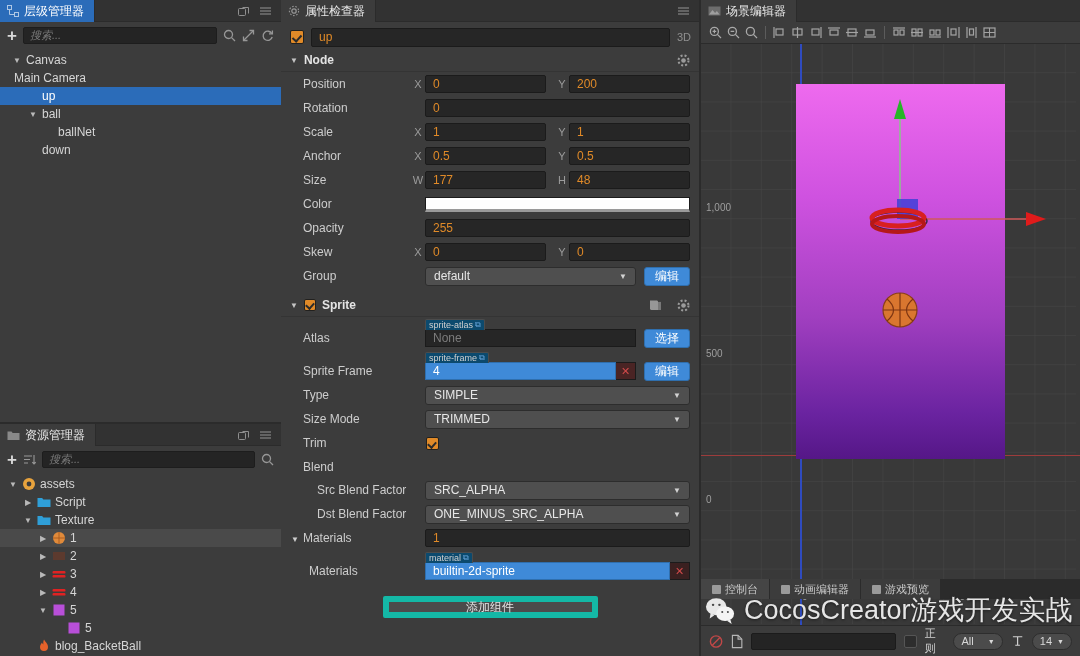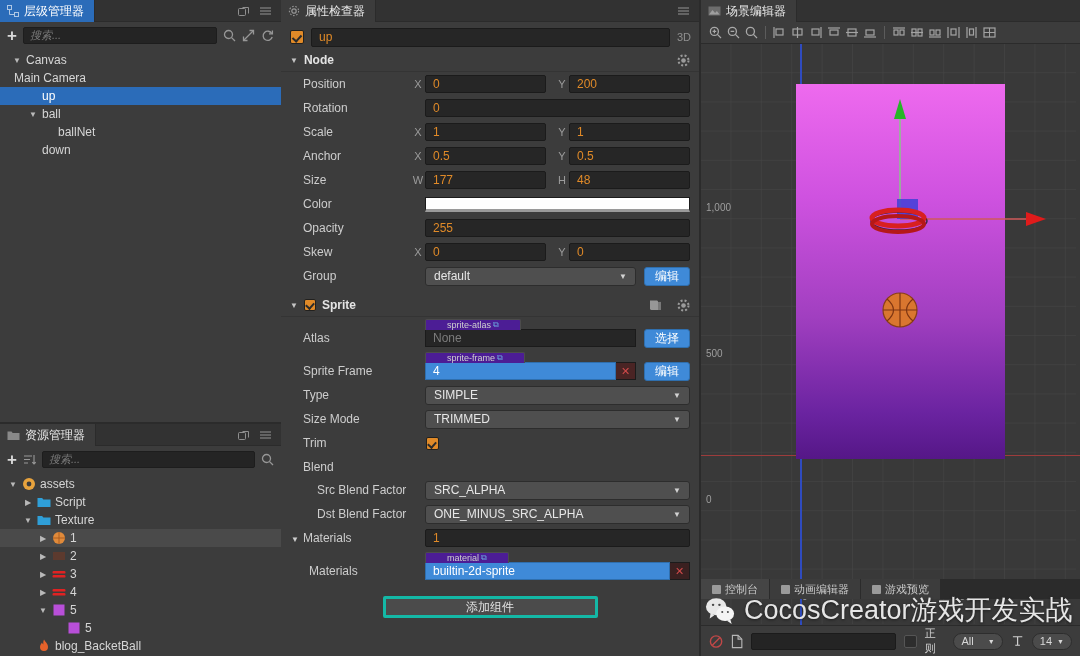--- a/index.html
+++ b/index.html
@@ -107,23 +107,23 @@
     display: flex; align-items: center; padding: 0 8px; color: #e6e6e6; font-size: 12px; flex: 1;
   }
   .dd .tri { margin-left: auto; font-size: 8px; color: #d2d2d2; }
   .btn-blue {
     height: 19px; background: #3f8ad8; border: 1px solid #2f6fae; border-radius: 3px;
     color: #ffffff; font-size: 12px; display: flex; align-items: center;
     justify-content: center; padding: 0 10px; margin-left: 8px; flex: 0 0 auto;
   }
   .asset-wrap { flex: 1; position: relative; display: flex; align-items: center; }
   .asset-tag {
-    position: absolute; top: -10px; left: 0; height: 11px; background: #4c1d95;
+    position: absolute; top: -10px; left: 0; height: 11px; background: #0c4a6e;
     border: 1px solid #4c4c4c; border-bottom: none; border-radius: 2px 2px 0 0;
-    font-size: 9px; color: #cfcfcf; padding: 0 21px; display: flex; align-items: center; gap: 2px;
+    font-size: 9px; color: #cfcfcf; padding: 0 3px; display: flex; align-items: center; gap: 2px;
     z-index: 3;
   }
   .asset-tag .ext { color: #6aa8e0; font-size: 8px; }
   .asset-fld {
     flex: 1; height: 18px; background: #262626; border: 1px solid #1b1b1b;
     display: flex; align-items: center; padding: 0 7px; color: #7c7c7c; font-size: 12px;
   }
   .asset-fld.filled { background: #3f8ad8; color: #ffffff; border-color: #2f6fae; }
   .xbtn {
     width: 20px; flex: 0 0 20px; height: 18px; background: #4a2424; border: 1px solid #1b1b1b;
@@ -132,21 +132,21 @@
   .trim-chk {
     width: 13px; height: 13px; background: #e08a28; border-radius: 2px; position: relative; border: 1px solid #22211f; margin-left: 1px;
   }
   .trim-chk::after {
     content: ""; position: absolute; left: 2px; top: 2px; width: 4px; height: 6px;
     border: solid #2b2b2b; border-width: 0 2px 2px 0; transform: rotate(42deg);
   }
   .blend-hdr { height: 23px; display: flex; align-items: center; padding-left: 22px; color: #cdcdcd; font-size: 12px; }
   .addcomp-wrap { padding: 13px 0 0 0; display: flex; justify-content: center; }
   .addcomp {
-    width: 215px; height: 22px; background: #4b4b4b; border: 3px solid #14b8a6; border-radius: 2px;
+    width: 215px; height: 22px; background: #4b4b4b; border: 6px solid #14b8a6; border-radius: 2px;
     display: flex; align-items: center; justify-content: center; color: #e2e2e2; font-size: 12px;
   }
 
   
   .scene-panel { flex: 1; display: flex; flex-direction: column; background: #3c3c3c; min-width: 0; }
   .scene-toolbar {
     height: 22px; flex: 0 0 22px; background: #3c3c3c; display: flex; align-items: center;
     gap: 2px; padding: 0 6px; border-bottom: 1px solid #2b2b2b;
   }
   .tbi { width: 16px; height: 16px; display: flex; align-items: center; justify-content: center; opacity: .72; }

